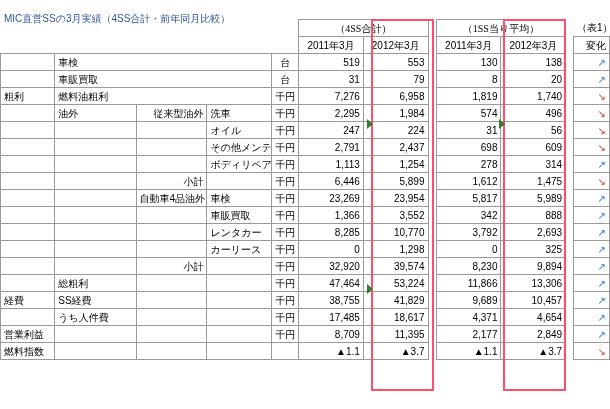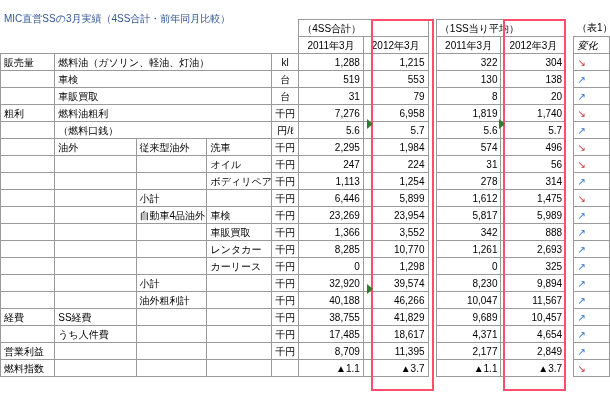--- a/index.html
+++ b/index.html
@@ -35,46 +35,46 @@
     vertical-align:middle;
     overflow:hidden;
     white-space:nowrap;
     background:#ffffff;
   }
   .nb{border:none !important;background:transparent !important;}
   .lbl{font-size:10px;}
   .num{text-align:right;font-variant-numeric:tabular-nums;}
   .ctr{text-align:center;margin-top:40px;}
   .hdr{background:#e8e8e8;text-align:center;margin-top:27px;}
-  .hdr-grp{background:#ffffff;font-size:10px;}
+  .hdr-grp{background:#ffffff;text-align:center;font-size:10px;font-family:Liberation Serif, serif;}
   .unit{text-align:center;width:26px;}
   .pink{background:#fde9f1;}
   .pink-strong{background:#fbdce9;}
   .gray{background:#d9d9d9;}
   .lgray{background:#efefef;}
   .sep{background:#ffffff;border-left:none;border-right:none;width:7px;}
-  .chg{width:30px;text-align:left;font-style:italic;}
+  .chg{width:30px;text-align:right;}
   .arrow{font-size:12px;line-height:12px;}
   .up{color:#1f6fd0;}
   .down{color:#d03030;}
   .redbox{
     position:absolute;
     border:2px solid #ff4d6d;
     pointer-events:none;
     box-sizing:border-box;
   }
   .tri{
     position:absolute;width:0;height:0;
     border-left:6px solid #2f7d32;
     border-top:5px solid transparent;
     border-bottom:5px solid transparent;
   }
   .l0{padding-left:3px;}
   .l1{padding-left:7px;}
-  .l2{padding-left:10px;}
+  .l2{padding-left:10px;text-align:right;}
   .l3{padding-left:12px;}
 </style>
 </head>
 <body>
 
 <div class="wrap">
 
   <div class="title">MIC直営SSの3月実績（4SS合計・前年同月比較）</div>
 
   <table class="main">
@@ -109,32 +109,20 @@
         <td class="hdr pink-strong">2012年3月</td>
         <td class="nb sep"></td>
         <td class="hdr">2011年3月</td>
         <td class="hdr pink-strong">2012年3月</td>
         <td class="nb sep"></td>
         <td class="hdr chg">変化</td>
       </tr>
     </tbody>
     <tbody id="rowbody">
         <tr>
-          <td class="lbl l0">販売量</td>
-          <td class="lbl l1" colspan="3">燃料油（ガソリン、軽油、灯油）</td>
-          <td class="unit">kl</td>
-          <td class="num ">1,288</td>
-          <td class="num pink">1,215</td>
-          <td class="nb sep"></td>
-          <td class="num ">322</td>
-          <td class="num pink">304</td>
-          <td class="nb sep"></td>
-          <td class="chg arrow down">↘</td>
-        </tr>
-        <tr>
           <td class="lbl l0"></td>
           <td class="lbl l1" colspan="3">車検</td>
           <td class="unit">台</td>
           <td class="num ">519</td>
           <td class="num pink">553</td>
           <td class="nb sep"></td>
           <td class="num ">130</td>
           <td class="num pink">138</td>
           <td class="nb sep"></td>
           <td class="chg arrow up">↗</td>
@@ -158,32 +146,20 @@
           <td class="num ">7,276</td>
           <td class="num pink">6,958</td>
           <td class="nb sep"></td>
           <td class="num ">1,819</td>
           <td class="num pink">1,740</td>
           <td class="nb sep"></td>
           <td class="chg arrow down">↘</td>
         </tr>
         <tr>
           <td class="lbl l0"></td>
-          <td class="lbl l1" colspan="3">（燃料口銭）</td>
-          <td class="unit">円/ℓ</td>
-          <td class="num ">5.6</td>
-          <td class="num pink">5.7</td>
-          <td class="nb sep"></td>
-          <td class="num ">5.6</td>
-          <td class="num pink">5.7</td>
-          <td class="nb sep"></td>
-          <td class="chg arrow up">↗</td>
-        </tr>
-        <tr>
-          <td class="lbl l0"></td>
           <td class="lbl l1">油外</td>
           <td class="lbl l2">従来型油外</td>
           <td class="lbl l3 gray">洗車</td>
           <td class="unit">千円</td>
           <td class="num ">2,295</td>
           <td class="num pink">1,984</td>
           <td class="nb sep"></td>
           <td class="num ">574</td>
           <td class="num pink">496</td>
           <td class="nb sep"></td>
@@ -200,20 +176,34 @@
           <td class="nb sep"></td>
           <td class="num ">31</td>
           <td class="num pink">56</td>
           <td class="nb sep"></td>
           <td class="chg arrow down">↘</td>
         </tr>
         <tr>
           <td class="lbl l0"></td>
           <td class="lbl l1"></td>
           <td class="lbl l2"></td>
+          <td class="lbl l3 gray">その他メンテ</td>
+          <td class="unit">千円</td>
+          <td class="num ">2,791</td>
+          <td class="num pink">2,437</td>
+          <td class="nb sep"></td>
+          <td class="num ">698</td>
+          <td class="num pink">609</td>
+          <td class="nb sep"></td>
+          <td class="chg arrow down">↘</td>
+        </tr>
+        <tr>
+          <td class="lbl l0"></td>
+          <td class="lbl l1"></td>
+          <td class="lbl l2"></td>
           <td class="lbl l3 gray">ボディリペア</td>
           <td class="unit">千円</td>
           <td class="num ">1,113</td>
           <td class="num pink">1,254</td>
           <td class="nb sep"></td>
           <td class="num ">278</td>
           <td class="num pink">314</td>
           <td class="nb sep"></td>
           <td class="chg arrow up">↗</td>
         </tr>
@@ -261,21 +251,21 @@
         </tr>
         <tr>
           <td class="lbl l0"></td>
           <td class="lbl l1"></td>
           <td class="lbl l2"></td>
           <td class="lbl l3 gray">レンタカー</td>
           <td class="unit">千円</td>
           <td class="num ">8,285</td>
           <td class="num pink">10,770</td>
           <td class="nb sep"></td>
-          <td class="num ">1,261</td>
+          <td class="num ">3,792</td>
           <td class="num pink">2,693</td>
           <td class="nb sep"></td>
           <td class="chg arrow up">↗</td>
         </tr>
         <tr>
           <td class="lbl l0"></td>
           <td class="lbl l1"></td>
           <td class="lbl l2"></td>
           <td class="lbl l3 gray">カーリース</td>
           <td class="unit">千円</td>
@@ -296,29 +286,29 @@
           <td class="num ">32,920</td>
           <td class="num pink">39,574</td>
           <td class="nb sep"></td>
           <td class="num ">8,230</td>
           <td class="num pink">9,894</td>
           <td class="nb sep"></td>
           <td class="chg arrow up">↗</td>
         </tr>
         <tr>
           <td class="lbl l0"></td>
-          <td class="lbl l1"></td>
-          <td class="lbl l2">油外粗利計</td>
+          <td class="lbl l1">総粗利</td>
+          <td class="lbl l2"></td>
           <td class="lbl l3 lgray"></td>
           <td class="unit">千円</td>
-          <td class="num ">40,188</td>
-          <td class="num pink">46,266</td>
-          <td class="nb sep"></td>
-          <td class="num ">10,047</td>
-          <td class="num pink">11,567</td>
+          <td class="num ">47,464</td>
+          <td class="num pink">53,224</td>
+          <td class="nb sep"></td>
+          <td class="num ">11,866</td>
+          <td class="num pink">13,306</td>
           <td class="nb sep"></td>
           <td class="chg arrow up">↗</td>
         </tr>
         <tr>
           <td class="lbl l0">経費</td>
           <td class="lbl l1">SS経費</td>
           <td class="lbl l2"></td>
           <td class="lbl l3 "></td>
           <td class="unit">千円</td>
           <td class="num ">38,755</td>

